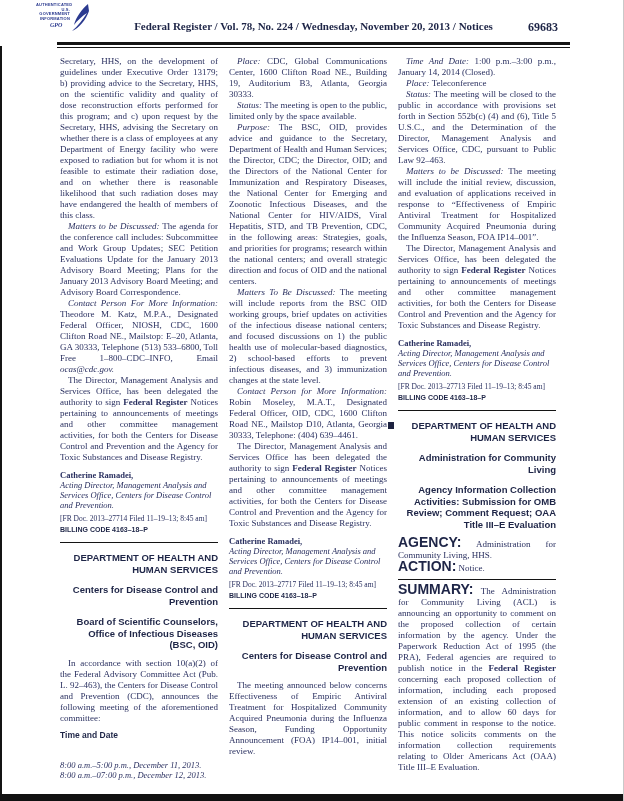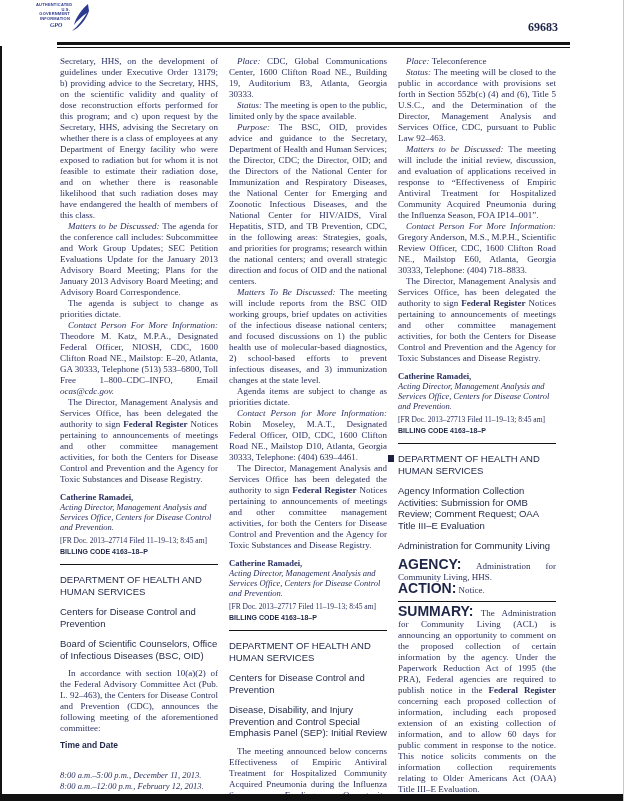--- a/index.html
+++ b/index.html
@@ -27,22 +27,22 @@
 
   
   #columns{position:absolute;left:60px;top:56px;width:496px;display:flex;gap:11px;}
   .col{width:158px;}
 
   
   .body{margin:0;font-size:9px;line-height:11px;text-align:justify;}
   .body.ind{text-indent:8px;}
   .it{font-style:italic;}
   .bd{font-weight:bold;}
-  .h{font-family:"Liberation Sans",sans-serif;font-weight:normal;font-size:9.5px;
-     line-height:11.5px;color:#1e2547;margin:9px 0 7px 0;position:relative;text-align:left;}
+  .h{font-family:"Liberation Sans",sans-serif;font-weight:bold;font-size:9.5px;
+     line-height:11.5px;color:#1e2547;margin:9px 0 7px 0;position:relative;text-align:right;}
   .marker{position:absolute;left:-10px;top:2px;width:6px;height:7px;background:#1d2240;}
   .sig-name{font-weight:bold;font-size:8.5px;line-height:10px;margin-top:7px;}
   .sig-title{font-style:italic;font-size:8.5px;line-height:10px;margin-bottom:4px;}
   .frdoc{font-size:7.5px;line-height:9px;}
   .billing{font-family:"Liberation Sans",sans-serif;font-weight:bold;font-size:7px;
            line-height:9px;margin-top:2px;color:#1e2547;}
   .rule{border:0;border-top:1px solid #141414;margin:8px 0 2px 0;}
   .rule.thin{margin:5px 0 4px 0;border-top-width:1px;}
   .bh{font-family:"Liberation Sans",sans-serif;font-weight:bold;font-size:8.5px;
       line-height:10px;color:#1e2547;margin:6px 0 20px 0;}
@@ -58,83 +58,81 @@
     <div class="ll">AUTHENTICATED</div>
     <div class="ll">U.S. GOVERNMENT</div>
     <div class="ll">INFORMATION</div>
     <div class="gpo">GPO</div>
     <svg width="24" height="30" viewBox="0 0 24 30">
       <path d="M20 1 C14 6 8 14 6 22 C9 18 14 13 19 10 C15 16 10 23 4 28 C11 25 18 17 21 8 Z" fill="#2b3a8f"></path>
     </svg>
   </div>
 
   <div id="header">
+    <div id="citation"><span>Federal Register</span><span> / Vol. 78, No. 224 / Wednesday, November 20, 2013 / Notices</span></div>
     <div id="page-number">69683</div>
   </div>
   <div id="header-rule-thick"></div>
   <div id="header-rule-thin"></div>
 
   <div id="columns">
     <div class="col">
         <p class="body"><span>Secretary, HHS, on the development of guidelines under Executive Order 13179; b) providing advice to the Secretary, HHS, on the scientific validity and quality of dose reconstruction efforts performed for this program; and c) upon request by the Secretary, HHS, advising the Secretary on whether there is a class of employees at any Department of Energy facility who were exposed to radiation but for whom it is not feasible to estimate their radiation dose, and on whether there is reasonable likelihood that such radiation doses may have endangered the health of members of this class.</span></p>
         <p class="body ind"><span class="it">Matters to be Discussed: </span><span>The agenda for the conference call includes: Subcommittee and Work Group Updates; SEC Petition Evaluations Update for the January 2013 Advisory Board Meeting; Plans for the January 2013 Advisory Board Meeting; and Advisory Board Correspondence.</span></p>
-        <p class="body ind"><span>The agenda is subject to change as priorities dictate.</span></p>
         <p class="body ind"><span class="it">Contact Person For More Information: </span><span>Theodore M. Katz, M.P.A., Designated Federal Officer, NIOSH, CDC, 1600 Clifton Road NE., Mailstop: E–20, Atlanta, GA 30333, Telephone (513) 533–6800, Toll Free 1–800–CDC–INFO, Email </span><span class="it">ocas@cdc.gov.</span></p>
         <p class="body ind"><span>The Director, Management Analysis and Services Office, has been delegated the authority to sign </span><span class="bd">Federal Register</span><span> Notices pertaining to announcements of meetings and other committee management activities, for both the Centers for Disease Control and Prevention and the Agency for Toxic Substances and Disease Registry.</span></p>
         <div>
           <div class="sig-name">Catherine Ramadei,</div>
           <div class="sig-title">Acting Director, Management Analysis and Services Office, Centers for Disease Control and Prevention.</div>
         </div>
         <div class="frdoc">[FR Doc. 2013–27714 Filed 11–19–13; 8:45 am]</div>
         <div class="billing">BILLING CODE 4163–18–P</div>
         <div class="rule"></div>
         <div class="h">DEPARTMENT OF HEALTH AND HUMAN SERVICES</div>
         <div class="h">Centers for Disease Control and Prevention</div>
         <div class="h">Board of Scientific Counselors, Office of Infectious Diseases (BSC, OID)</div>
         <p class="body ind"><span>In accordance with section 10(a)(2) of the Federal Advisory Committee Act (Pub. L. 92–463), the Centers for Disease Control and Prevention (CDC), announces the following meeting of the aforementioned committee:</span></p>
         <div class="bh">Time and Date</div>
         <div class="line">8:00 a.m.–5:00 p.m., December 11, 2013.</div>
-        <div class="line">8:00 a.m.–12:00 p.m., February 12, 2013.</div>
+        <div class="line">8:00 a.m.–07:00 p.m., December 12, 2013.</div>
       </div>
     <div class="col">
         <p class="body ind"><span class="it">Place: </span><span>CDC, Global Communications Center, 1600 Clifton Road NE., Building 19, Auditorium B3, Atlanta, Georgia 30333.</span></p>
         <p class="body ind"><span class="it">Status: </span><span>The meeting is open to the public, limited only by the space available.</span></p>
         <p class="body ind"><span class="it">Purpose: </span><span>The BSC, OID, provides advice and guidance to the Secretary, Department of Health and Human Services; the Director, CDC; the Director, OID; and the Directors of the National Center for Immunization and Respiratory Diseases, the National Center for Emerging and Zoonotic Infectious Diseases, and the National Center for HIV/AIDS, Viral Hepatitis, STD, and TB Prevention, CDC, in the following areas: Strategies, goals, and priorities for programs; research within the national centers; and overall strategic direction and focus of OID and the national centers.</span></p>
         <p class="body ind"><span class="it">Matters To Be Discussed: </span><span>The meeting will include reports from the BSC OID working groups, brief updates on activities of the infectious disease national centers; and focused discussions on 1) the public health use of molecular-based diagnostics, 2) school-based efforts to prevent infectious diseases, and 3) immunization changes at the state level.</span></p>
-        <p class="body ind"><span>Agenda items are subject to change as priorities dictate.</span></p>
         <p class="body ind"><span class="it">Contact Person for More Information: </span><span>Robin Moseley, M.A.T., Designated Federal Officer, OID, CDC, 1600 Clifton Road NE., Mailstop D10, Atlanta, Georgia 30333, Telephone: (404) 639–4461.</span></p>
         <p class="body ind"><span>The Director, Management Analysis and Services Office has been delegated the authority to sign </span><span class="bd">Federal Register</span><span> Notices pertaining to announcements of meetings and other committee management activities, for both the Centers for Disease Control and Prevention and the Agency for Toxic Substances and Disease Registry.</span></p>
         <div>
           <div class="sig-name">Catherine Ramadei,</div>
           <div class="sig-title">Acting Director, Management Analysis and Services Office, Centers for Disease Control and Prevention.</div>
         </div>
         <div class="frdoc">[FR Doc. 2013–27717 Filed 11–19–13; 8:45 am]</div>
         <div class="billing">BILLING CODE 4163–18–P</div>
         <div class="rule"></div>
         <div class="h">DEPARTMENT OF HEALTH AND HUMAN SERVICES</div>
         <div class="h">Centers for Disease Control and Prevention</div>
-        <div class="h">Disease, Disability, and Injury Prevention and Control Special Emphasis Panel (SEP): Initial Review</div>
         <p class="body ind"><span>The meeting announced below concerns Effectiveness of Empiric Antiviral Treatment for Hospitalized Community Acquired Pneumonia during the Influenza Season, Funding Opportunity Announcement (FOA) IP14–001, initial review.</span></p>
       </div>
     <div class="col">
+        <p class="body ind"><span class="it">Time And Date: </span><span>1:00 p.m.–3:00 p.m., January 14, 2014 (Closed).</span></p>
         <p class="body ind"><span class="it">Place: </span><span>Teleconference</span></p>
         <p class="body ind"><span class="it">Status: </span><span>The meeting will be closed to the public in accordance with provisions set forth in Section 552b(c) (4) and (6), Title 5 U.S.C., and the Determination of the Director, Management Analysis and Services Office, CDC, pursuant to Public Law 92–463.</span></p>
         <p class="body ind"><span class="it">Matters to be Discussed: </span><span>The meeting will include the initial review, discussion, and evaluation of applications received in response to “Effectiveness of Empiric Antiviral Treatment for Hospitalized Community Acquired Pneumonia during the Influenza Season, FOA IP14–001”.</span></p>
-        <p class="body ind"><span class="it">Contact Person For More Information: </span><span>Gregory Anderson, M.S., M.P.H., Scientific Review Officer, CDC, 1600 Clifton Road NE., Mailstop E60, Atlanta, Georgia 30333, Telephone: (404) 718–8833.</span></p>
         <p class="body ind"><span>The Director, Management Analysis and Services Office, has been delegated the authority to sign </span><span class="bd">Federal Register</span><span> Notices pertaining to announcements of meetings and other committee management activities, for both the Centers for Disease Control and Prevention and the Agency for Toxic Substances and Disease Registry.</span></p>
         <div>
           <div class="sig-name">Catherine Ramadei,</div>
           <div class="sig-title">Acting Director, Management Analysis and Services Office, Centers for Disease Control and Prevention.</div>
         </div>
         <div class="frdoc">[FR Doc. 2013–27713 Filed 11–19–13; 8:45 am]</div>
         <div class="billing">BILLING CODE 4163–18–P</div>
         <div class="rule"></div>
         <div class="h"><span class="marker"></span>DEPARTMENT OF HEALTH AND HUMAN SERVICES</div>
+        <div class="h">Administration for Community Living</div>
         <div class="h">Agency Information Collection Activities: Submission for OMB Review; Comment Request; OAA Title III–E Evaluation</div>
-        <div class="h">Administration for Community Living</div>
         <p class="body"><span class="label">AGENCY:</span><span> Administration for Community Living, HHS.</span></p>
         <p class="body"><span class="label">ACTION:</span><span> Notice.</span></p>
         <div class="rule thin"></div>
         <p class="body"><span class="label">SUMMARY:</span><span> The Administration for Community Living (ACL) is announcing an opportunity to comment on the proposed collection of certain information by the agency. Under the Paperwork Reduction Act of 1995 (the PRA), Federal agencies are required to publish notice in the </span><span class="bd">Federal Register</span><span> concerning each proposed collection of information, including each proposed extension of an existing collection of information, and to allow 60 days for public comment in response to the notice. This notice solicits comments on the information collection requirements relating to Older Americans Act (OAA) Title III–E Evaluation.</span></p>
       </div>
   </div>
 
   <div id="left-edge"></div>
   <div id="bottom-bar"></div>
   <div id="right-edge"></div>

